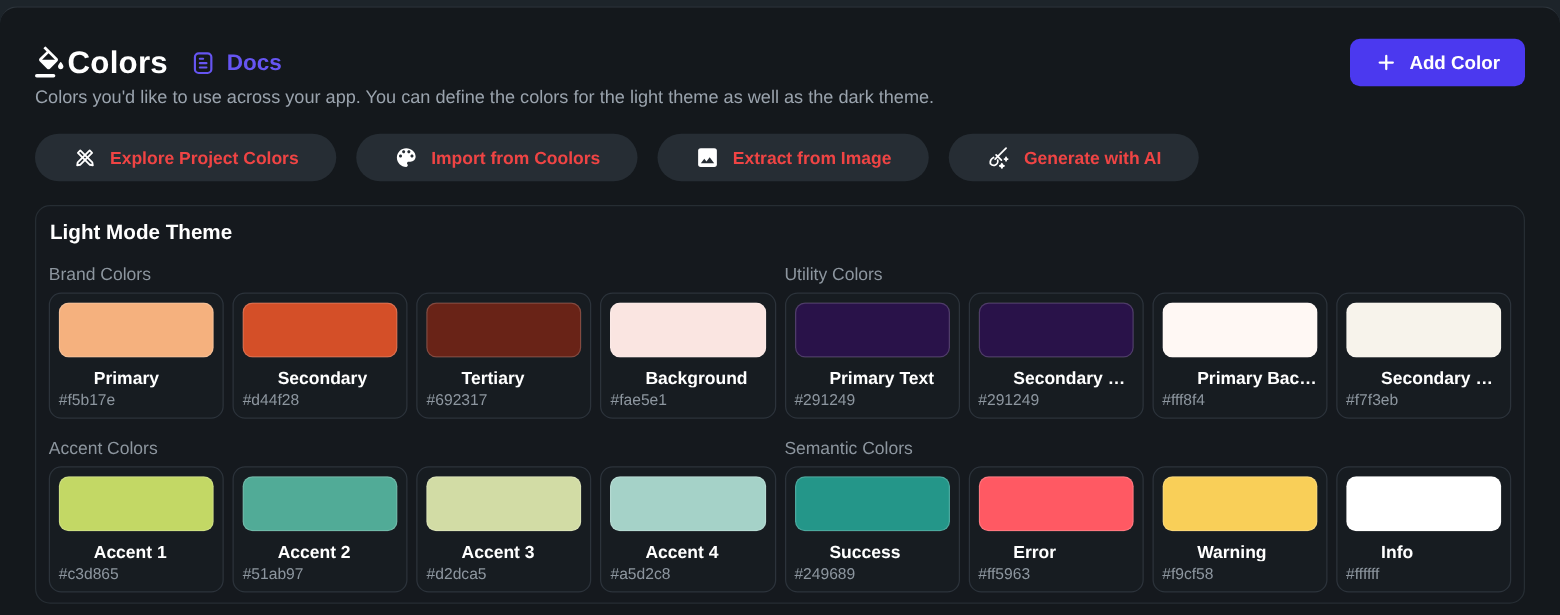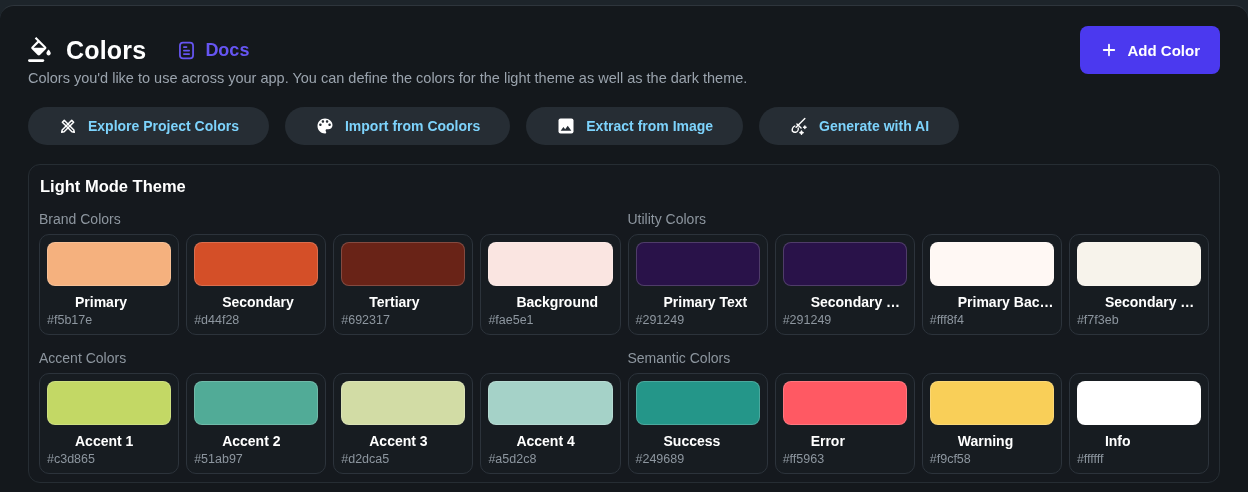--- a/index.html
+++ b/index.html
@@ -5,36 +5,36 @@
   * { margin:0; padding:0; box-sizing:border-box; }
   html,body { width:1248px; height:492px; overflow:hidden; }
   body { background:#1d242a; font-family:"Liberation Sans", sans-serif; }
   .app {
     position:absolute; top:5px; left:0; width:1248px; height:487px;
     background:#14181c; border-radius:14px 14px 0 0;
     border-top:1px solid #2e353c; padding:0 28px;
   }
   
   .header { display:flex; align-items:center; margin-top:24px; height:40px; }
-  .header-left { display:flex; align-items:center; gap:12px; }
+  .header-left { display:flex; align-items:center; }
   .page-title { color:#ffffff; font-size:25px; font-weight:700; letter-spacing:.2px; }
   .docs-link { display:flex; align-items:center; gap:8px; margin-left:18px; cursor:pointer; text-decoration:none; }
   .docs-label { color:#6655f2; font-size:18px; font-weight:700; }
   .spacer { flex:1; }
   .add-color-btn {
     display:flex; align-items:center; gap:10px; background:#4b39ef; color:#fff;
-    border:none; border-radius:8px; height:48px; padding:0 20px;
+    border:none; border-radius:8px; height:38px; padding:0 20px;
     font-family:"Liberation Sans", sans-serif; font-size:15px; font-weight:700; cursor:pointer;
   }
   
   .description { color:#9aa3ad; font-size:14.5px; }
   
   .toolbar { display:flex; gap:16px; margin-top:21px; }
   .tool-btn {
-    display:flex; align-items:center; gap:10px; background:#262d34; color:#7dd3fc;
+    display:flex; align-items:center; gap:10px; background:#262d34; color:#ef4444;
     border:none; border-radius:19px; height:38px; padding:0 30px;
     font-family:"Liberation Sans", sans-serif; font-size:14px; font-weight:700; cursor:pointer;
   }
   
   .theme-panel {
     margin-top:19px; border:1px solid #262d33; border-radius:12px;
     background:#15191e; padding:10px 10px 8px;
   }
   .panel-title { color:#ffffff; font-size:16.5px; font-weight:700; padding:2px 0 0 1px; }
   .palette-grid { display:grid; grid-template-columns:repeat(8, minmax(0,1fr)); column-gap:7px; }

